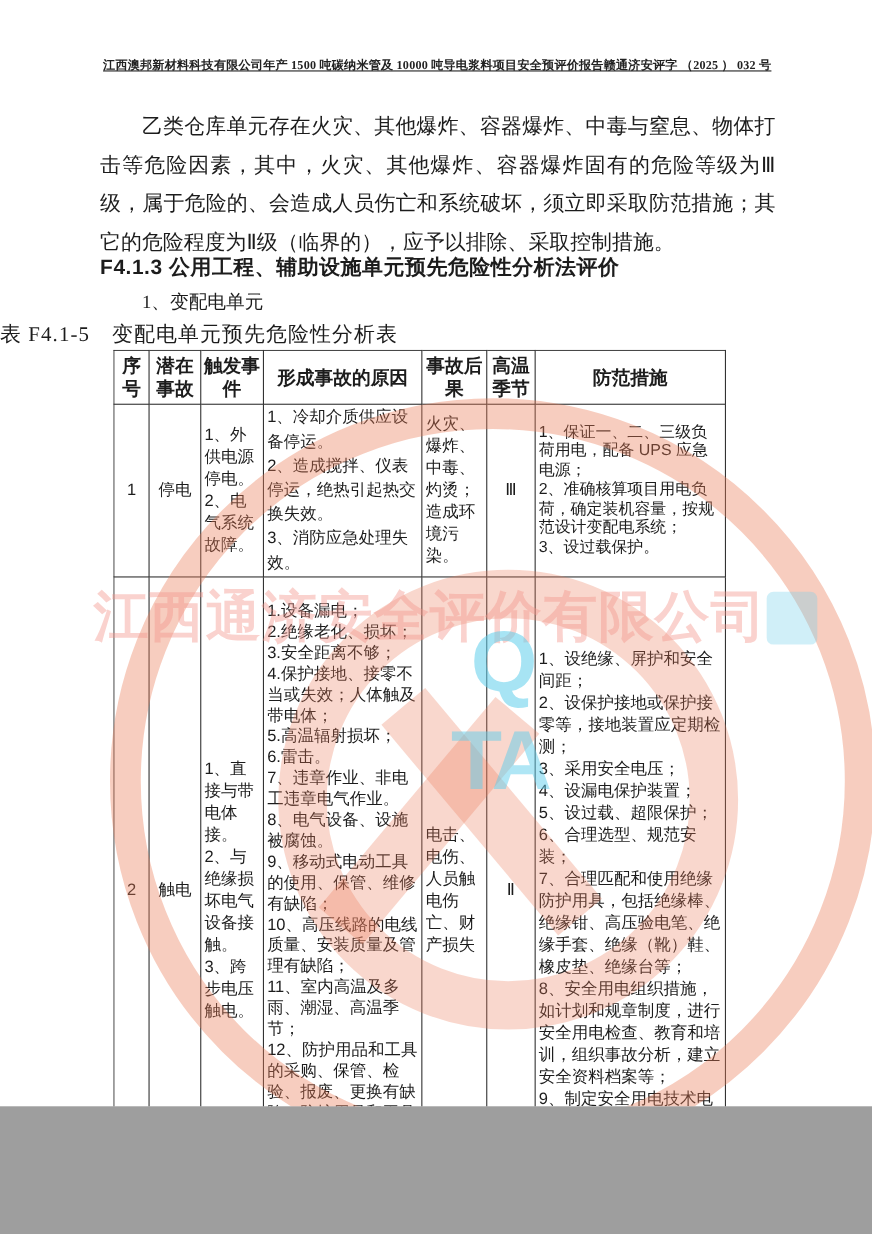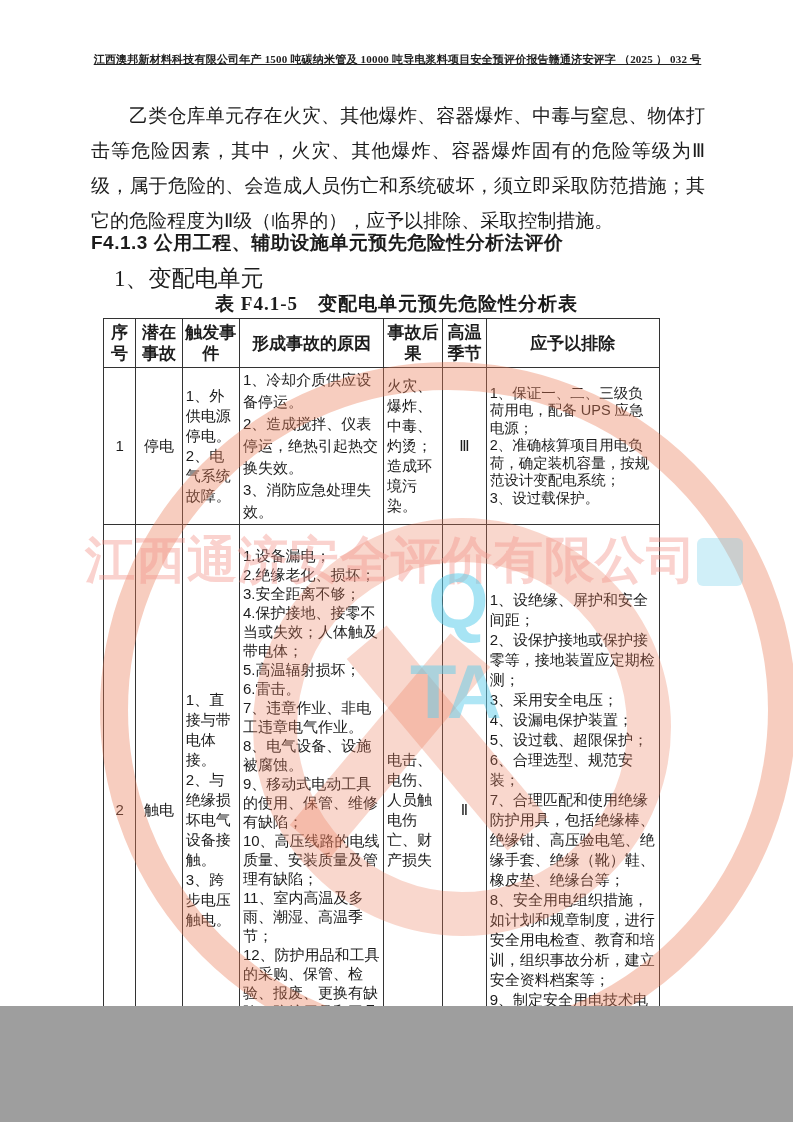--- a/index.html
+++ b/index.html
@@ -18,25 +18,25 @@
   .body-paragraph {
     position:absolute; top:98px; left:91px; width:614px;
     font-size:19px; line-height:35px; text-align:justify; text-indent:2em;
   }
   .section-heading {
     position:absolute; top:230px; left:91px; width:620px;
     font-family:"Liberation Sans", sans-serif;
     font-size:19px; font-weight:bold; letter-spacing:0.5px;
   }
   .list-item {
-    position:absolute; top:263px; left:114px; font-size:23px;
+    position:absolute; top:263px; left:129px; font-size:17px;
   }
   .table-title {
-    position:absolute; top:291px; left:0; width:100%; text-align:center;
-    font-size:19px; font-weight:bold; letter-spacing:1px;
+    position:absolute; top:291px; left:0; width:100%; text-align:left;
+    font-size:19px; font-weight:normal; letter-spacing:1px;
   }
   
   .table-wrap {
     position:absolute; top:318px; left:103px; width:558px; height:722px;
     overflow:hidden; border-bottom:1.5px solid #333;
   }
   table.pha {
     border-collapse:collapse; table-layout:fixed; width:557px;
     font-family:"Liberation Sans", sans-serif;
   }
@@ -139,21 +139,21 @@
             <col class="c-meas">
         </colgroup>
         <tbody>
             <tr>
           <th>序号</th>
           <th>潜在事故</th>
           <th>触发事件</th>
           <th>形成事故的原因</th>
           <th>事故后果</th>
           <th>高温季节</th>
-          <th>应予以排除</th>
+          <th>防范措施</th>
         </tr>
         <tr class="row-1">
           <td class="seq">1</td>
           <td class="hazard">停电</td>
           <td class="trigger">1、外供电源停电。
 2、电气系统故障。</td>
           <td class="cause">1、冷却介质供应设备停运。
 2、造成搅拌、仪表停运，绝热引起热交换失效。
 3、消防应急处理失效。</td>
           <td class="consequence">火灾、爆炸、中毒、灼烫；造成环境污染。</td>

